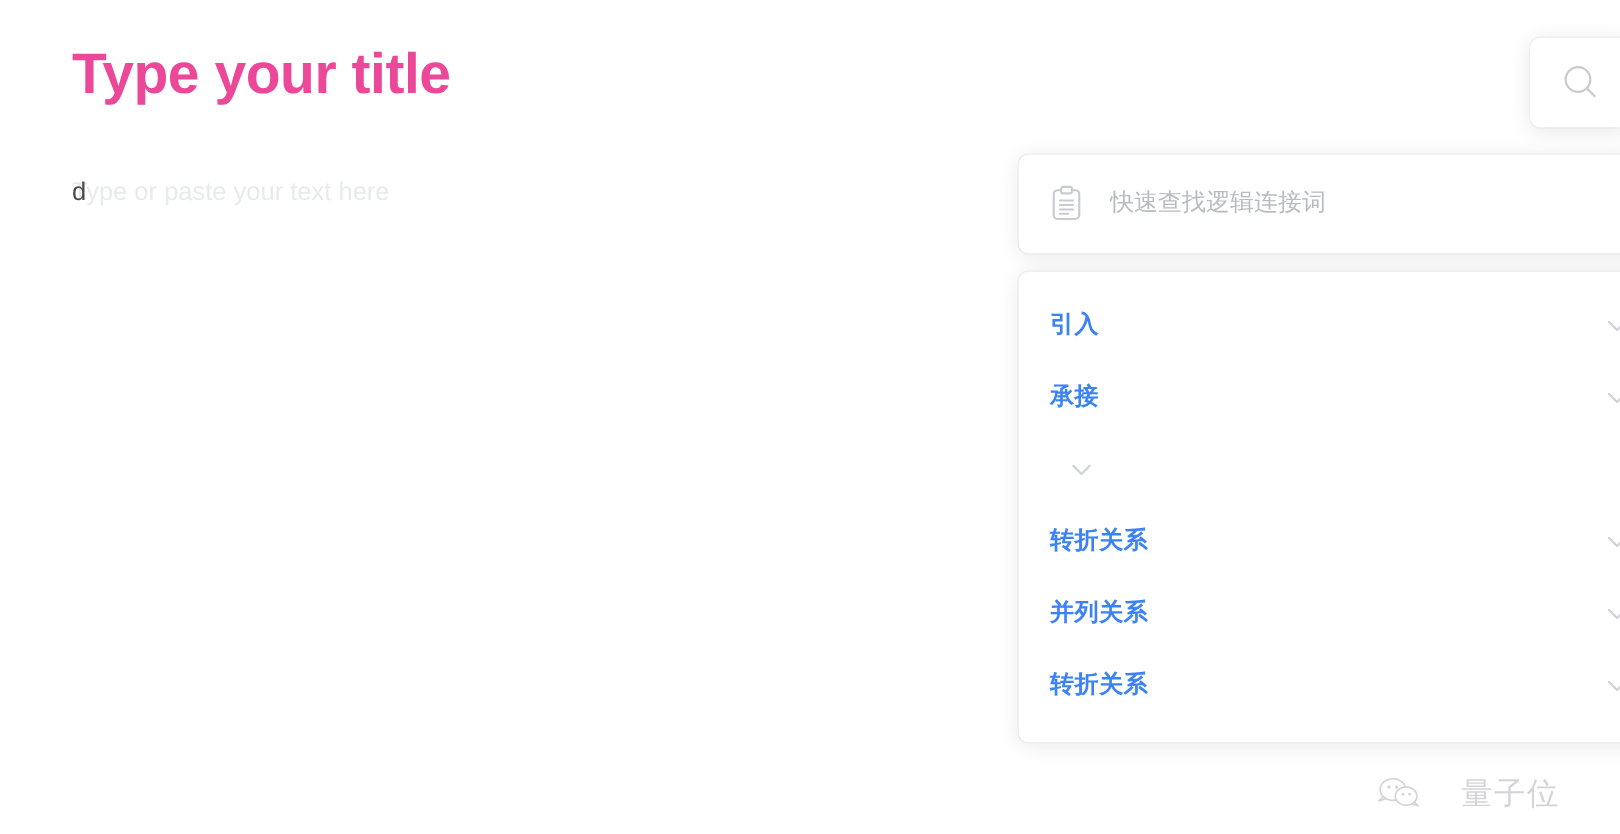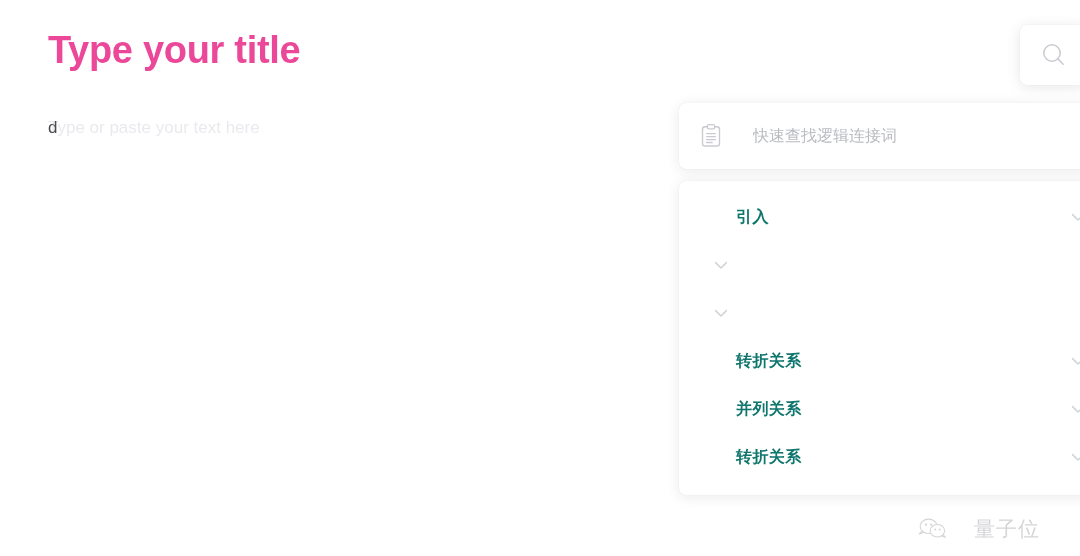--- a/index.html
+++ b/index.html
@@ -121,21 +121,21 @@
     justify-content: center;
   }
 
   .panel-search-input {
     border: none;
     outline: none;
     background: transparent;
     font-family: "Liberation Sans", "DejaVu Sans", sans-serif;
     font-size: 16px;
     color: #0369a1;
-    margin-left: 28px;
+    margin-left: 15px;
     width: 300px;
     height: 40px;
     line-height: 40px;
   }
 
   .panel-search-input::placeholder {
     color: #b9bbc1;
   }
 
   .panel-list {
@@ -152,25 +152,24 @@
     height: 48px;
     display: flex;
     align-items: center;
     padding: 0 0 0 21px;
     cursor: pointer;
   }
 
   .panel-row-label {
     font-size: 16px;
     font-weight: 700;
-    color: #0f766e;
+    color: #3b82f6;
     letter-spacing: 0.4px;
     flex: 1 1 auto;
     line-height: 48px;
-    margin-left: 36px;
   }
 
   .panel-row-chevron {
     flex: 0 0 auto;
     width: 42px;
     display: flex;
     align-items: center;
     justify-content: center;
   }
 
@@ -240,20 +239,21 @@
       <div class="panel-row">
         <span class="panel-row-label">引入</span>
         <span class="panel-row-chevron">
           <svg width="20" height="20" viewBox="0 0 20 20" fill="none">
             <path d="M4.6 7.6 L10 13.0 L15.4 7.6" stroke="#d0d2d8" stroke-width="1.5" stroke-linecap="round" stroke-linejoin="round"></path>
           </svg>
         </span>
       </div>
 
       <div class="panel-row">
+        <span class="panel-row-label">承接</span>
         <span class="panel-row-chevron">
           <svg width="20" height="20" viewBox="0 0 20 20" fill="none">
             <path d="M4.6 7.6 L10 13.0 L15.4 7.6" stroke="#d0d2d8" stroke-width="1.5" stroke-linecap="round" stroke-linejoin="round"></path>
           </svg>
         </span>
       </div>
 
       <div class="panel-row">
         <span class="panel-row-chevron">
           <svg width="20" height="20" viewBox="0 0 20 20" fill="none">

